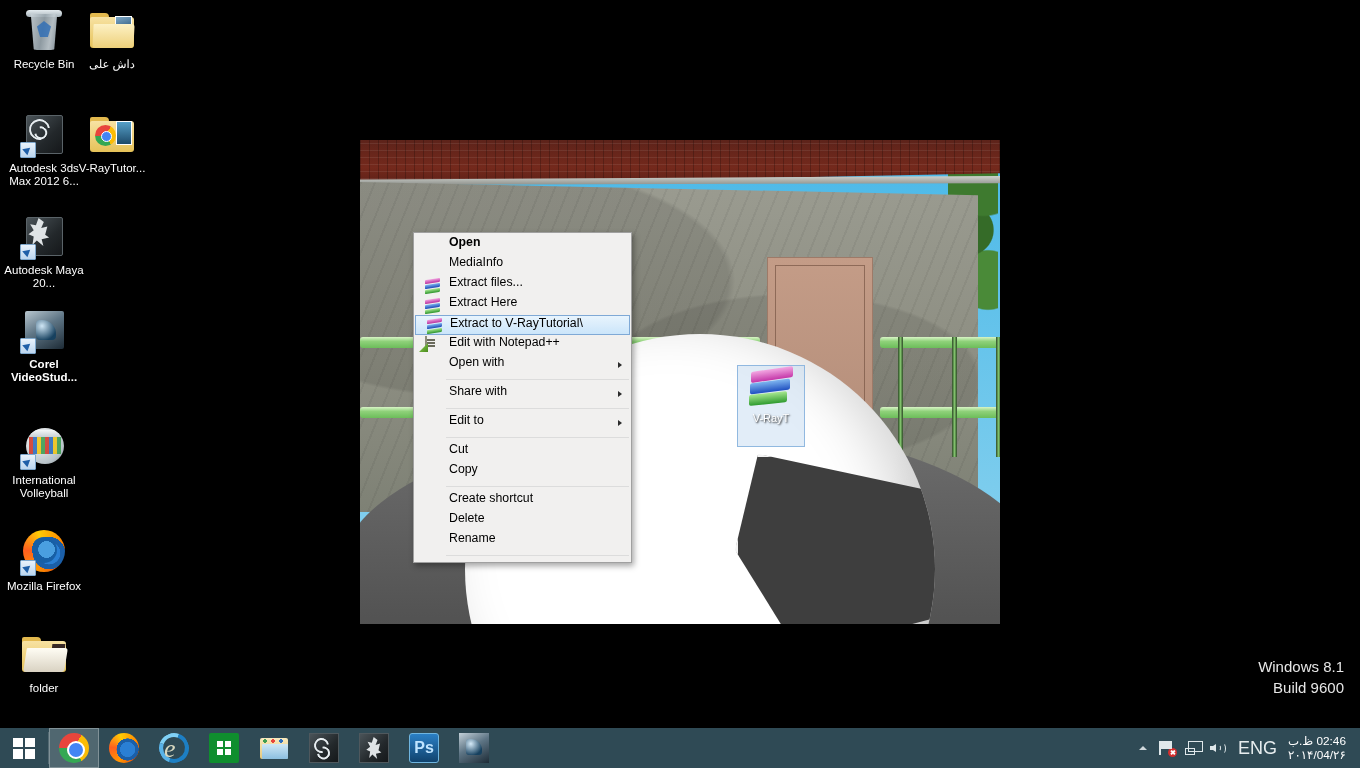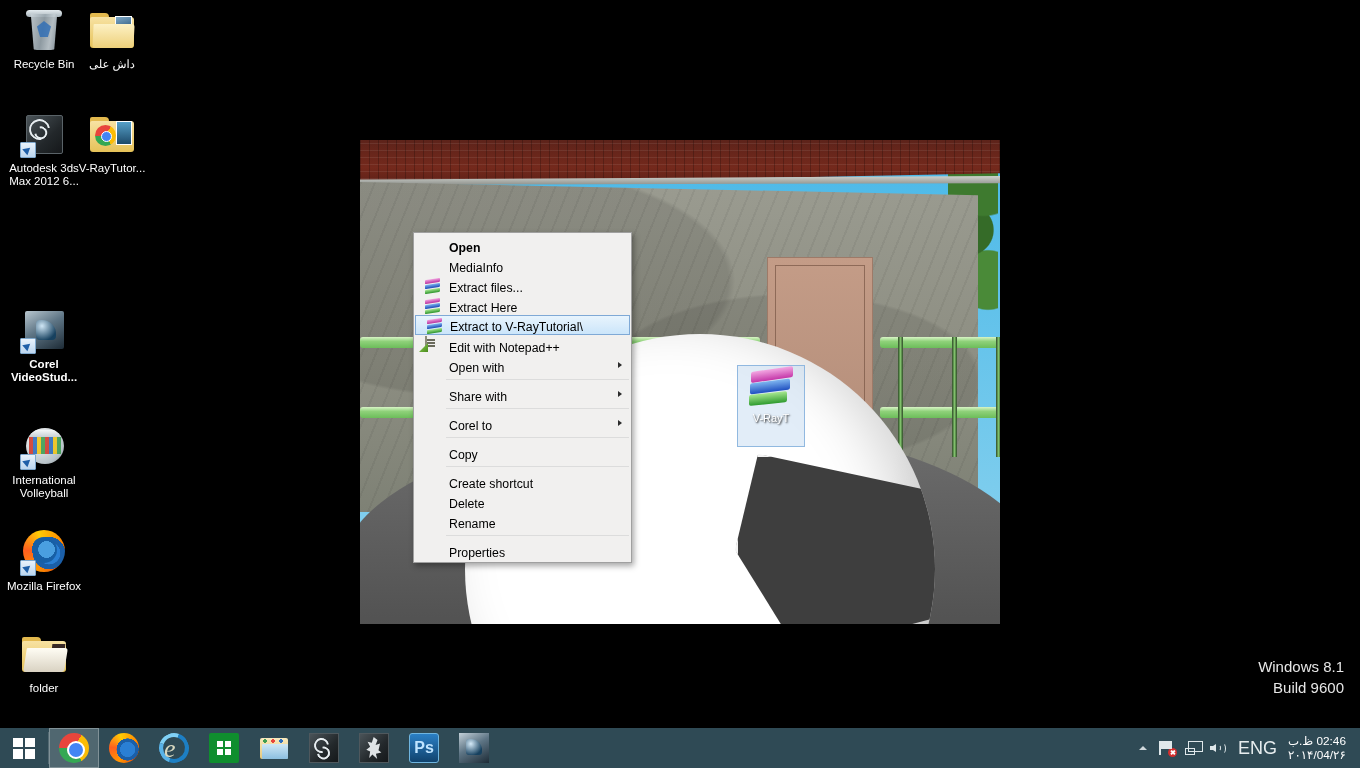--- a/index.html
+++ b/index.html
@@ -318,21 +318,21 @@
     background: #f1f0ef;
     border: 1px solid #a0a0a0;
     box-shadow: 2px 3px 6px rgba(0,0,0,.35);
     padding: 2px 0 2px 0;
     font-size: 12.3px;
     color: #000;
   }
   .ctx-item {
     position: relative;
     height: 20px;
-    display: flex; align-items: flex-end;
+    display: flex; align-items: flex-start;
     padding-left: 35px; padding-right: 24px;
     cursor: default;
     white-space: nowrap;
   }
   .ctx-item.bold { font-weight: bold; }
   .ctx-item.selected {
     background: #cfe6fa;
     background: linear-gradient(#e8f4fd,#cbe5fa);
     border: 1px solid #7fa9d6;
     margin: 0 1px;
@@ -612,20 +612,28 @@
         <div class="tab"></div>
           <div class="back"></div>
         <div class="chrome-ball"></div>
         <div class="pic2"></div>
         <div class="front" style="background:linear-gradient(#fdf1c4,#e9ca72); opacity:.0"></div>
       </div>
     </div>
     <span class="cap">V-RayTutor...</span>
   </div>
 
+  <div class="desk-icon" style="left:2px; top:212px;">
+    <div class="glyph">
+      <div class="sq-tile"></div>
+        <div class="maya-mark"></div>
+      <div class="shortcut-arrow"></div>
+    </div>
+    <span class="cap">Autodesk Maya 20...</span>
+  </div>
 
   <div class="desk-icon" style="left:2px; top:306px;font-weight:bold;">
     <div class="glyph">
       <div class="corel-tile"></div>
       <div class="shortcut-arrow"></div>
     </div>
     <span class="cap">Corel VideoStud...</span>
   </div>
 
   <div class="desk-icon" style="left:2px; top:422px;">
@@ -744,26 +752,29 @@
     <div class="ctx-sep"></div>
 
     <div class="ctx-item">
       <span>Share with</span>
       <span class="ctx-arrow"></span>
     </div>
 
     <div class="ctx-sep"></div>
 
     <div class="ctx-item">
-      <span>Corel to</span>
+      <span>Edit to</span>
       <span class="ctx-arrow"></span>
     </div>
 
     <div class="ctx-sep"></div>
 
+    <div class="ctx-item">
+      <span>Cut</span>
+    </div>
 
     <div class="ctx-item">
       <span>Copy</span>
     </div>
 
     <div class="ctx-sep"></div>
 
     <div class="ctx-item">
       <span>Create shortcut</span>
     </div>
@@ -771,23 +782,20 @@
     <div class="ctx-item">
       <span>Delete</span>
     </div>
 
     <div class="ctx-item">
       <span>Rename</span>
     </div>
 
     <div class="ctx-sep"></div>
 
-    <div class="ctx-item">
-      <span>Properties</span>
-    </div>
   </div>
 
   <div id="watermark">
     <div>Windows 8.1</div>
     <div>Build 9600</div>
   </div>
 
   <div id="taskbar">
 
     <div id="start-button">

